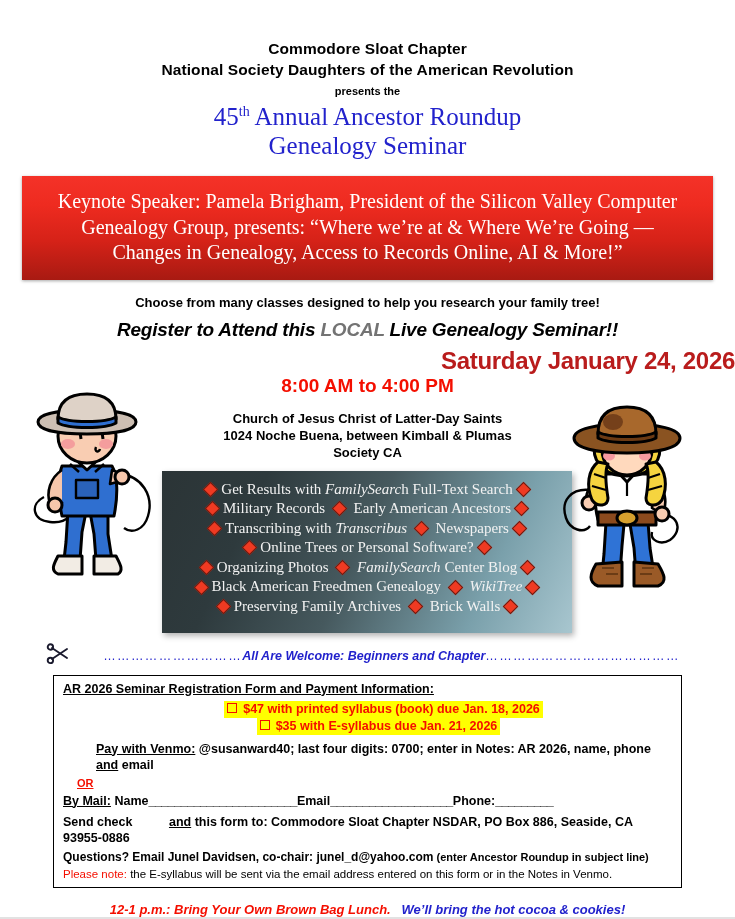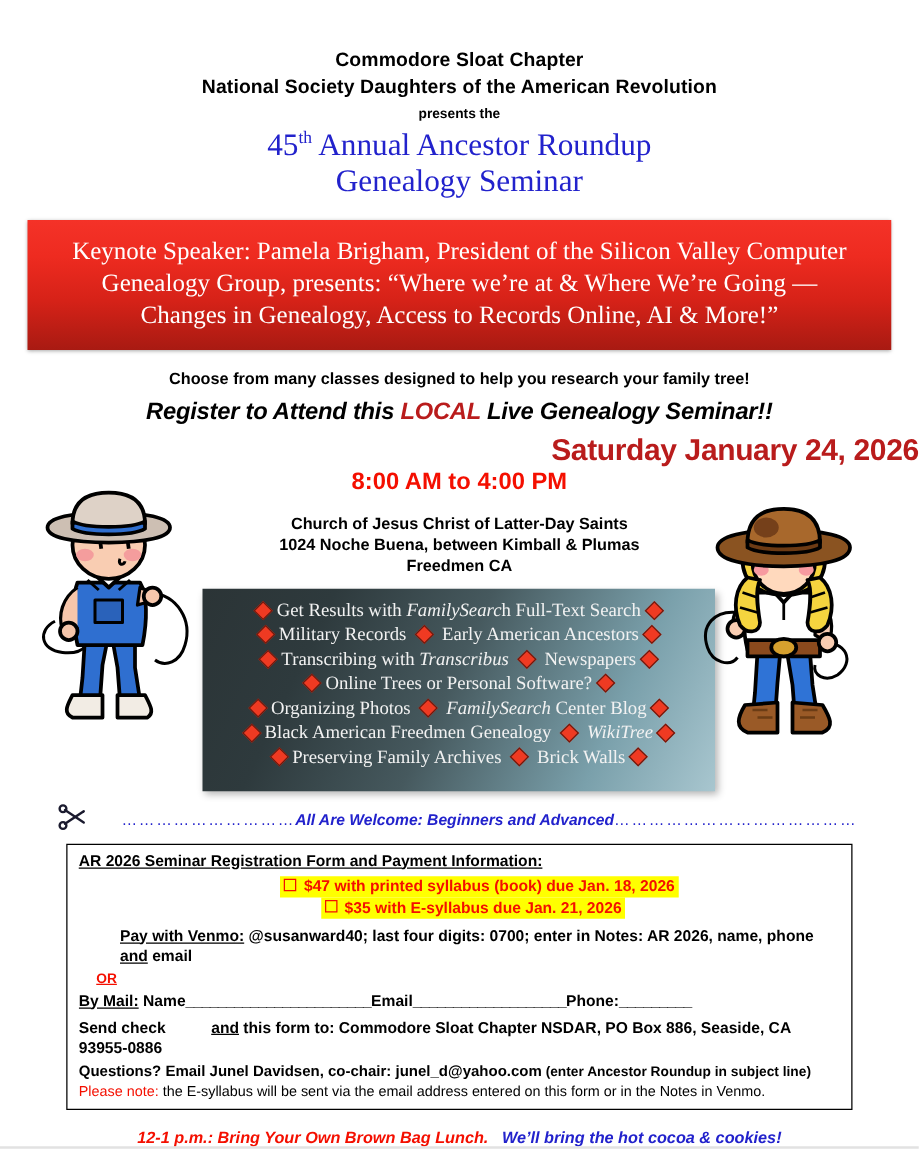--- a/index.html
+++ b/index.html
@@ -42,21 +42,21 @@
   }
 
   
   .choose{
     text-align:center;font-size:13px;font-weight:bold;color:#000;margin-top:15px;
   }
   .register{
     text-align:center;font-size:19px;font-weight:bold;font-style:italic;color:#000;
     margin-top:9px;letter-spacing:-.2px;
   }
-  .register .local{color:#b91c1c;margin-top:35px;}
+  .register .local{color:#737373;margin-top:35px;}
   .bigdate{
     text-align:right;color:#b91c1c;font-weight:bold;font-size:24px;line-height:26px;
     margin-top:7px;letter-spacing:-.3px;
   }
   .bigtime{
     text-align:center;color:#f40f00;font-weight:bold;font-size:19px;line-height:21px;
     margin-top:1px;
   }
   .venue{
     text-align:center;font-size:13px;font-weight:bold;color:#000;line-height:17px;
@@ -152,21 +152,21 @@
   <div class="banner">Keynote Speaker: Pamela Brigham, President of the Silicon Valley Computer Genealogy Group, presents: “Where we’re at &amp; Where We’re Going — Changes in Genealogy, Access to Records Online, AI &amp; More!”</div>
 
   <div class="choose">Choose from many classes designed to help you research your family tree!</div>
   <div class="register"><span>Register to Attend this </span><span class="local">LOCAL</span><span> Live Genealogy Seminar!!</span></div>
   <div class="bigdate">Saturday January 24, 2026</div>
   <div class="bigtime">8:00 AM to 4:00 PM</div>
 
   <div class="venue">
     <div>Church of Jesus Christ of Latter-Day Saints</div>
     <div>1024 Noche Buena, between Kimball &amp; Plumas</div>
-    <div>Freedmen CA</div>
+    <div>Society CA</div>
   </div>
 
   <div class="topics-wrap">
     <div class="topics" id="topics-box">
         <div class="row"><span class="dia"></span><span>Get Results with </span><i>FamilySearc</i><span>h Full-Text Search</span><span class="dia"></span></div>
         <div class="row"><span class="dia"></span><span>Military Records </span><span class="dia"></span><span> Early American Ancestors</span><span class="dia"></span></div>
         <div class="row"><span class="dia"></span><span>Transcribing with </span><i>Transcribus</i><span> </span><span class="dia"></span><span> Newspapers</span><span class="dia"></span></div>
         <div class="row"><span class="dia"></span><span>Online Trees or Personal Software?</span><span class="dia"></span></div>
         <div class="row"><span class="dia"></span><span>Organizing Photos </span><span class="dia"></span><span> </span><i>FamilySearch</i><span> Center Blog</span><span class="dia"></span></div>
         <div class="row"><span class="dia"></span><span>Black American Freedmen Genealogy </span><span class="dia"></span><span> </span><i>WikiTree</i><span class="dia"></span></div>
@@ -178,21 +178,21 @@
     <span class="scissors">
       <svg width="26" height="22" viewBox="0 0 26 22">
         <g stroke="#1a1a2e" stroke-width="1.9" fill="none" stroke-linecap="round">
           <line x1="6" y1="5" x2="21" y2="15"></line>
           <line x1="6" y1="16" x2="21" y2="6"></line>
         </g>
         <circle cx="4.4" cy="4" r="2.7" fill="none" stroke="#1a1a2e" stroke-width="1.9"></circle>
         <circle cx="4.4" cy="17.4" r="2.7" fill="none" stroke="#1a1a2e" stroke-width="1.9"></circle>
       </svg>
     </span>
-    <span class="dots"><span class="lead">…………………………</span><span>All Are Welcome:  Beginners and Advanced</span><span class="trail">……………………………………</span></span>
+    <span class="dots"><span class="lead">…………………………</span><span>All Are Welcome:  Beginners and Chapter</span><span class="trail">……………………………………</span></span>
   </div>
 
   <div class="formbox">
     <div class="f-title">AR 2026 Seminar Registration Form and Payment Information:</div>
 
     <div class="f-prices">
       <span class="price"><span class="cbx"></span><span>$47 with printed syllabus (book) due Jan. 18, 2026</span></span><span class="price"><span class="cbx"></span><span>$35 with E-syllabus due Jan. 21, 2026</span></span>
     </div>
 
     <div class="f-line"><u>Pay with Venmo:</u><span> @susanward40; last four digits: 0700; enter in Notes: AR 2026, name, phone </span><u>and</u><span> email</span></div>

